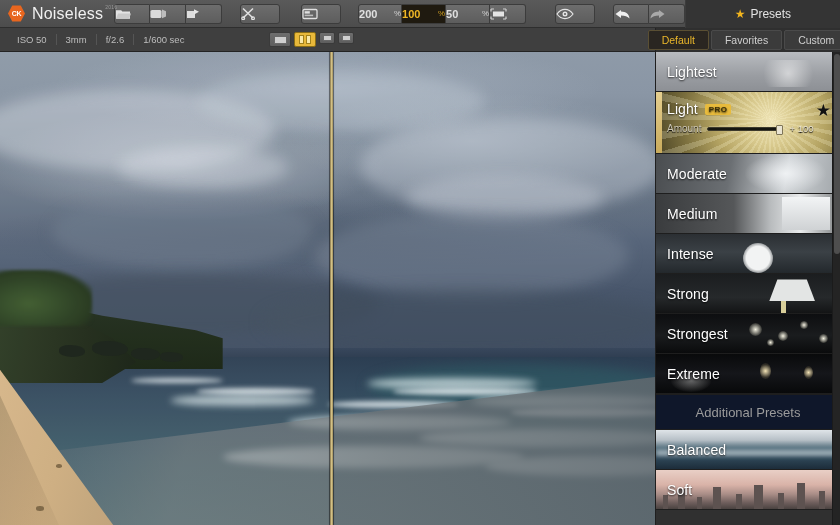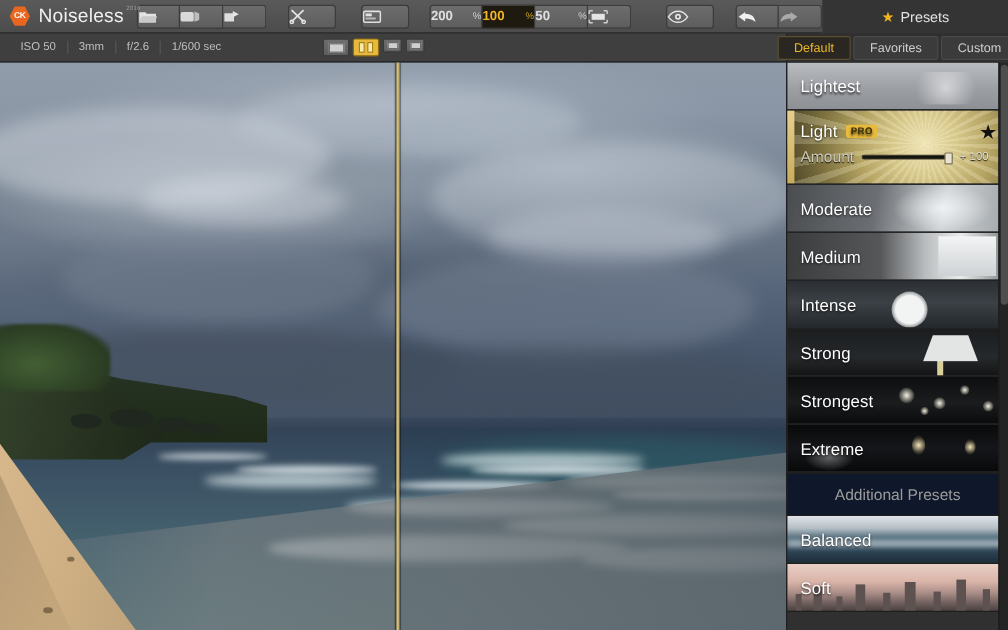--- a/index.html
+++ b/index.html
@@ -258,21 +258,21 @@
     margin-left: 7px; vertical-align: 2px; letter-spacing: .4px; text-align: right;
   }
   .favstar {
     position: absolute; right: 10px; top: 8px; z-index: 5;
     font-size: 17px; color: #111; text-shadow: 0 0 2px rgba(255,255,255,.25);
   }
   .amountrow {
     position: absolute; left: 0; right: 0; top: 31px; z-index: 5;
     display: flex; align-items: center; padding-left: 11px; gap: 6px;
   }
-  .amountrow .alab { font-size: 13px; color: #cfc9b6; text-shadow: 0 1px 1px #000; }
+  .amountrow .alab { font-size: 10px; color: #cfc9b6; text-shadow: 0 1px 1px #000; }
   .track {
     position: relative; width: 76px; height: 4px; background: #15150f;
     border-radius: 2px; border: 1px solid #3d3a2c;
   }
   .knob {
     position: absolute; top: -3px; width: 7px; height: 10px;
     background: #e9e4d2; border: 1px solid #7e7558; border-radius: 1px;
   }
   .aval { font-size: 9.5px; color: #e9e3cf; text-shadow: 0 1px 1px #000; }
 

